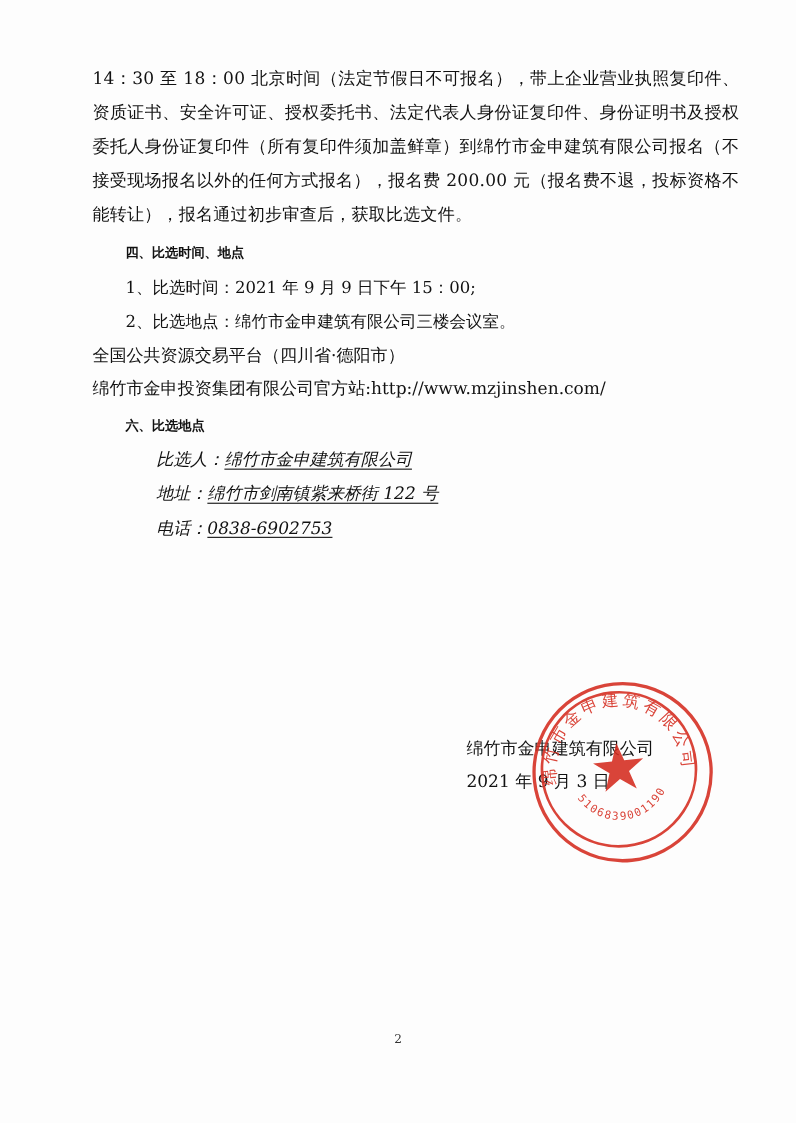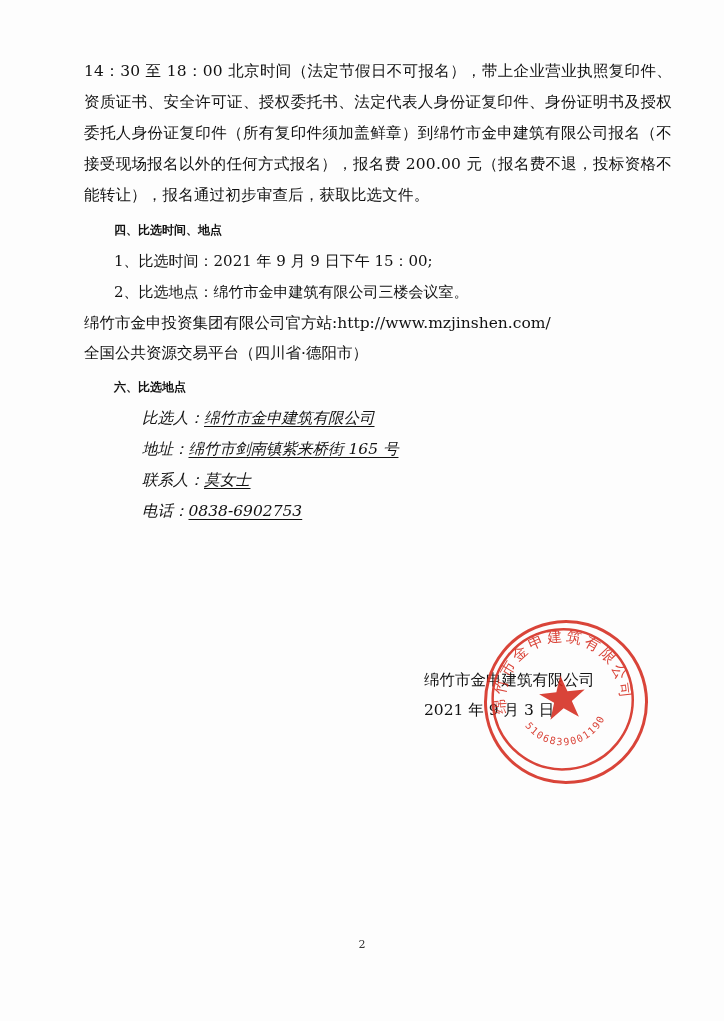--- a/index.html
+++ b/index.html
@@ -114,33 +114,30 @@
 <div class="page">
 
   <div class="content">
 
     <p class="para">14：30 至 18：00 北京时间（法定节假日不可报名），带上企业营业执照复印件、资质证书、安全许可证、授权委托书、法定代表人身份证复印件、身份证明书及授权委托人身份证复印件（所有复印件须加盖鲜章）到绵竹市金申建筑有限公司报名（不接受现场报名以外的任何方式报名），报名费 200.00 元（报名费不退，投标资格不能转让），报名通过初步审查后，获取比选文件。</p>
 
     <p class="heading">四、比选时间、地点</p>
     <p class="item"><span>1、比选时间：2021 年 9 月 9 日下午 15：00;</span></p>
     <p class="item">2、比选地点：绵竹市金申建筑有限公司三楼会议室。</p>
 
+    <p class="item plain" style="padding-left:0;">全国公共资源交易平台（四川省·德阳市）</p>
     <p class="item plain" style="padding-left:0;">绵竹市金申投资集团有限公司官方站:http://www.mzjinshen.com/</p>
-    <p class="item plain" style="padding-left:0;">全国公共资源交易平台（四川省·德阳市）</p>
 
     <p class="heading">六、比选地点</p>
 
     <p class="contact-line">
       <span>比选人：</span><span class="u">绵竹市金申建筑有限公司</span>
     </p>
     <p class="contact-line">
-      <span>地址：</span><span class="u">绵竹市剑南镇紫来桥街 165 号</span>
-    </p>
-    <p class="contact-line">
-      <span>联系人：</span><span class="u">莫女士</span>
+      <span>地址：</span><span class="u">绵竹市剑南镇紫来桥街 122 号</span>
     </p>
     <p class="contact-line">
       <span>电话：</span><span class="u">0838-6902753</span>
     </p>
 
   </div>
 
   <div class="sig-block">
     <div class="sig-line">绵竹市金申建筑有限公司</div>
     <div class="sig-line">2021 年 9 月 3 日</div>

